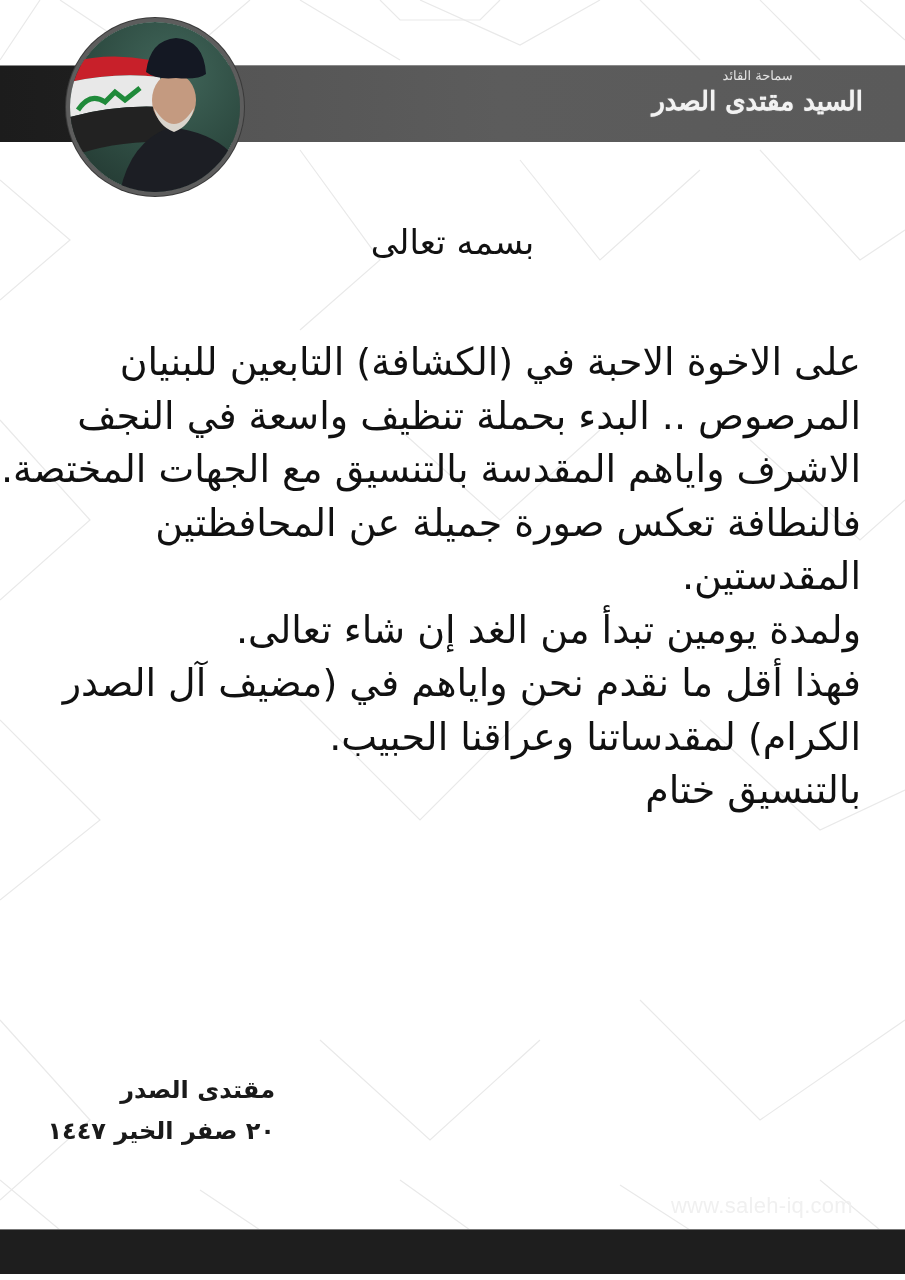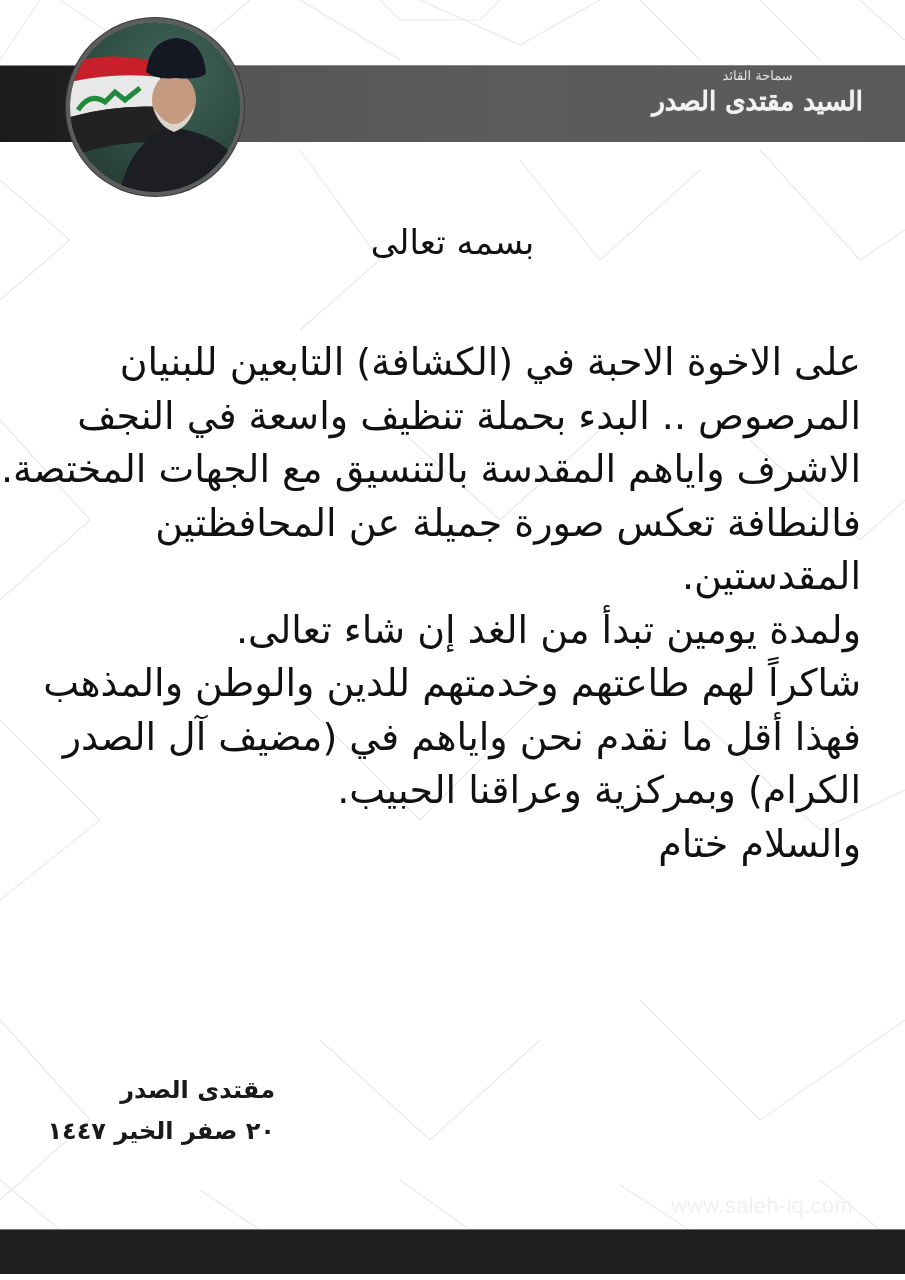--- a/index.html
+++ b/index.html
@@ -93,24 +93,23 @@
 
 <div class="heading">بسمه تعالى</div>
 
 <div class="body-text">
   <span class="line">على الاخوة الاحبة في (الكشافة) التابعين للبنيان</span>
   <span class="line">المرصوص .. البدء بحملة تنظيف واسعة في النجف</span>
   <span class="line">الاشرف واياهم المقدسة بالتنسيق مع الجهات المختصة.</span>
   <span class="line">فالنطافة تعكس صورة جميلة عن المحافظتين</span>
   <span class="line">المقدستين.</span>
   <span class="line">ولمدة يومين تبدأ من الغد إن شاء تعالى.</span>
-  <span class="line">شاكراً لهم طاعتهم وخدمتهم للدين والوطن والمذهب</span>
   <span class="line">فهذا أقل ما نقدم نحن واياهم في (مضيف آل الصدر</span>
-  <span class="line">الكرام) وبمركزية وعراقنا الحبيب.</span>
-  <span class="line">والسلام ختام</span>
+  <span class="line">الكرام) لمقدساتنا وعراقنا الحبيب.</span>
+  <span class="line">بالتنسيق ختام</span>
 </div>
 
 <div class="signature">
   <div>مقتدى الصدر</div>
   <div>٢٠ صفر الخير ١٤٤٧</div>
 </div>
 
 <div class="footer-bar"></div>
 <div class="footer-url">www.saleh-iq.com</div>
 

